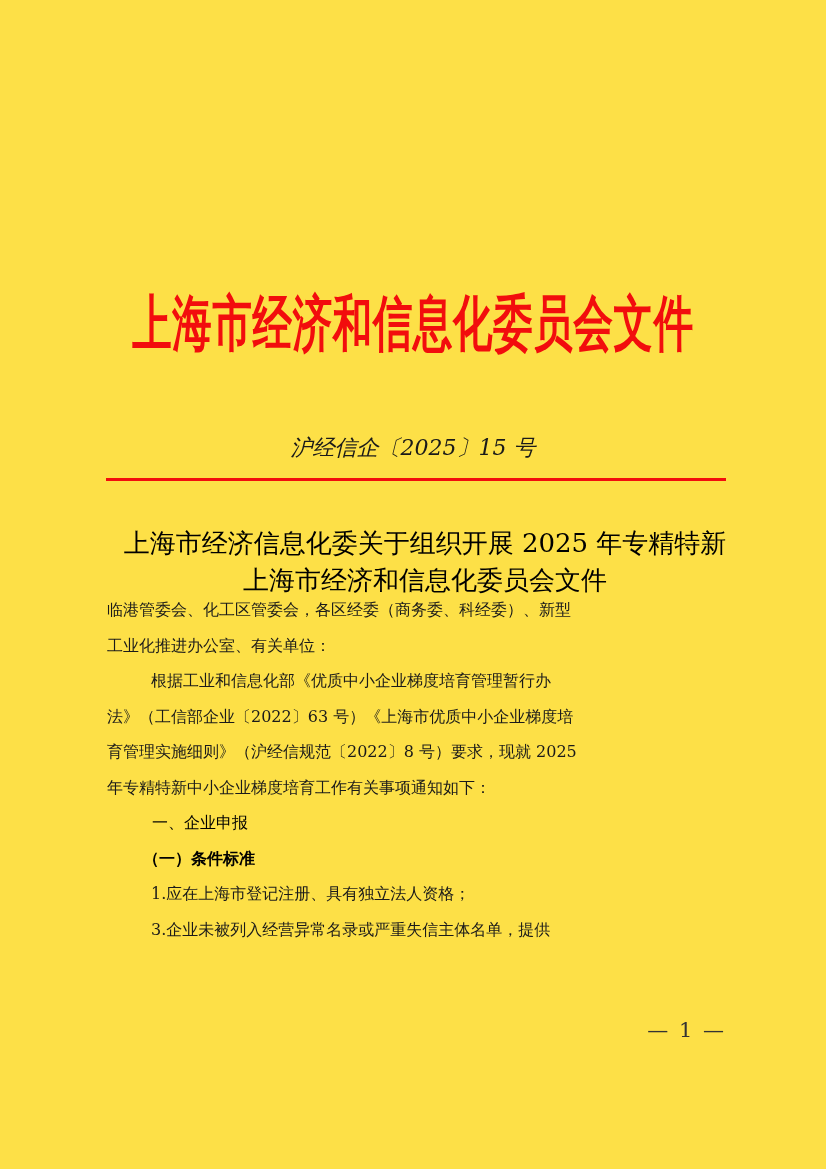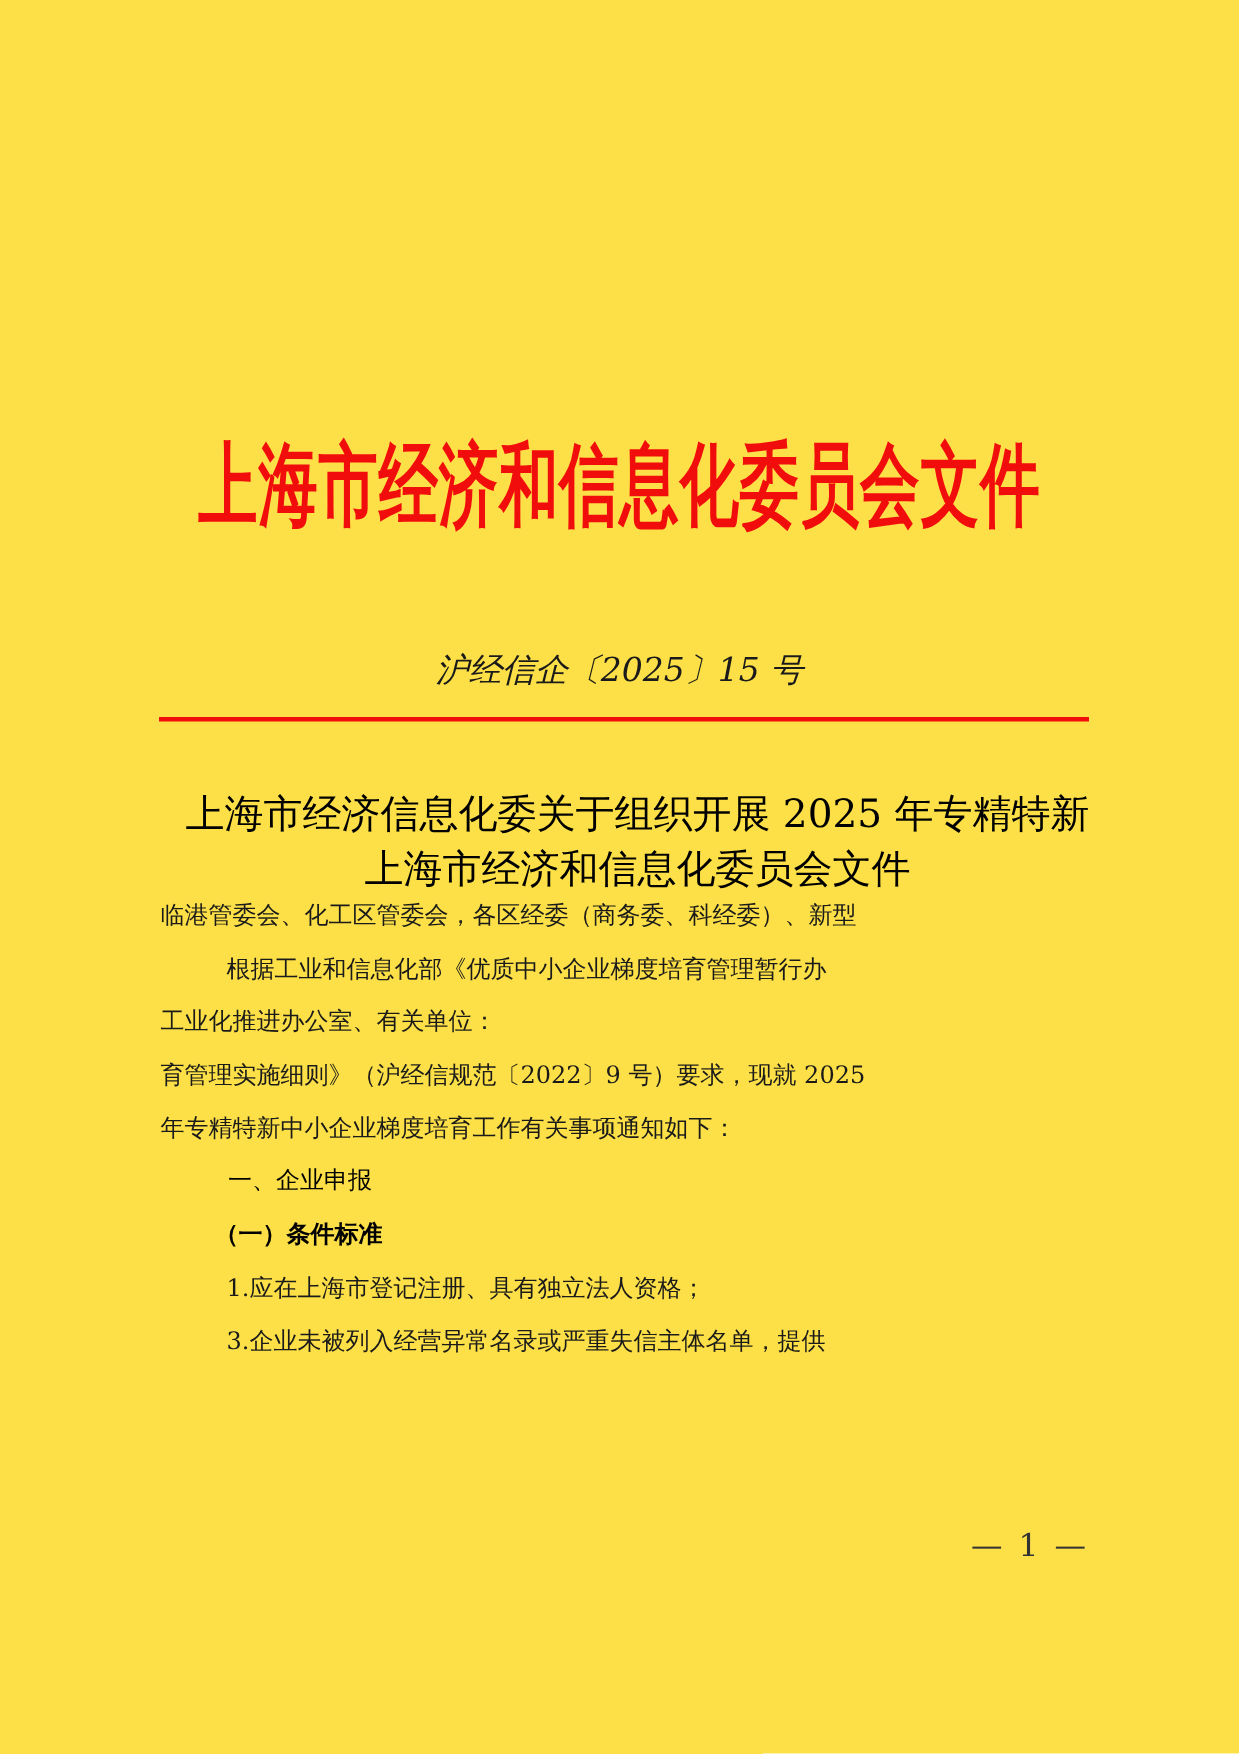--- a/index.html
+++ b/index.html
@@ -126,23 +126,24 @@
 
   <div class="red-line"></div>
 
   <div class="doc-title">
     <div class="title-line">上海市经济信息化委关于组织开展 2025 年专精特新</div>
     <div class="title-line">上海市经济和信息化委员会文件</div>
   </div>
 
   <div class="body-block">
     <div class="line">临港管委会、化工区管委会，各区经委（商务委、科经委）、新型</div>
+    <div class="line">工业化推进办公室、有关单位：</div>
     <div class="line indent">根据工业和信息化部《优质中小企业梯度培育管理暂行办</div>
-    <div class="line">工业化推进办公室、有关单位：</div>
-    <div class="line">育管理实施细则》（沪经信规范〔2022〕9 号）要求，现就 2025</div>
+    <div class="line">法》（工信部企业〔2022〕63 号）《上海市优质中小企业梯度培</div>
+    <div class="line">育管理实施细则》（沪经信规范〔2022〕8 号）要求，现就 2025</div>
     <div class="line">年专精特新中小企业梯度培育工作有关事项通知如下：</div>
     <div class="line h1">一、企业申报</div>
     <div class="line h2">（一）条件标准</div>
     <div class="line indent">1.应在上海市登记注册、具有独立法人资格；</div>
     <div class="line indent">3.企业未被列入经营异常名录或严重失信主体名单，提供</div>
   </div>
 
   <div class="page-number">— 1 —</div>
 
 </div>

